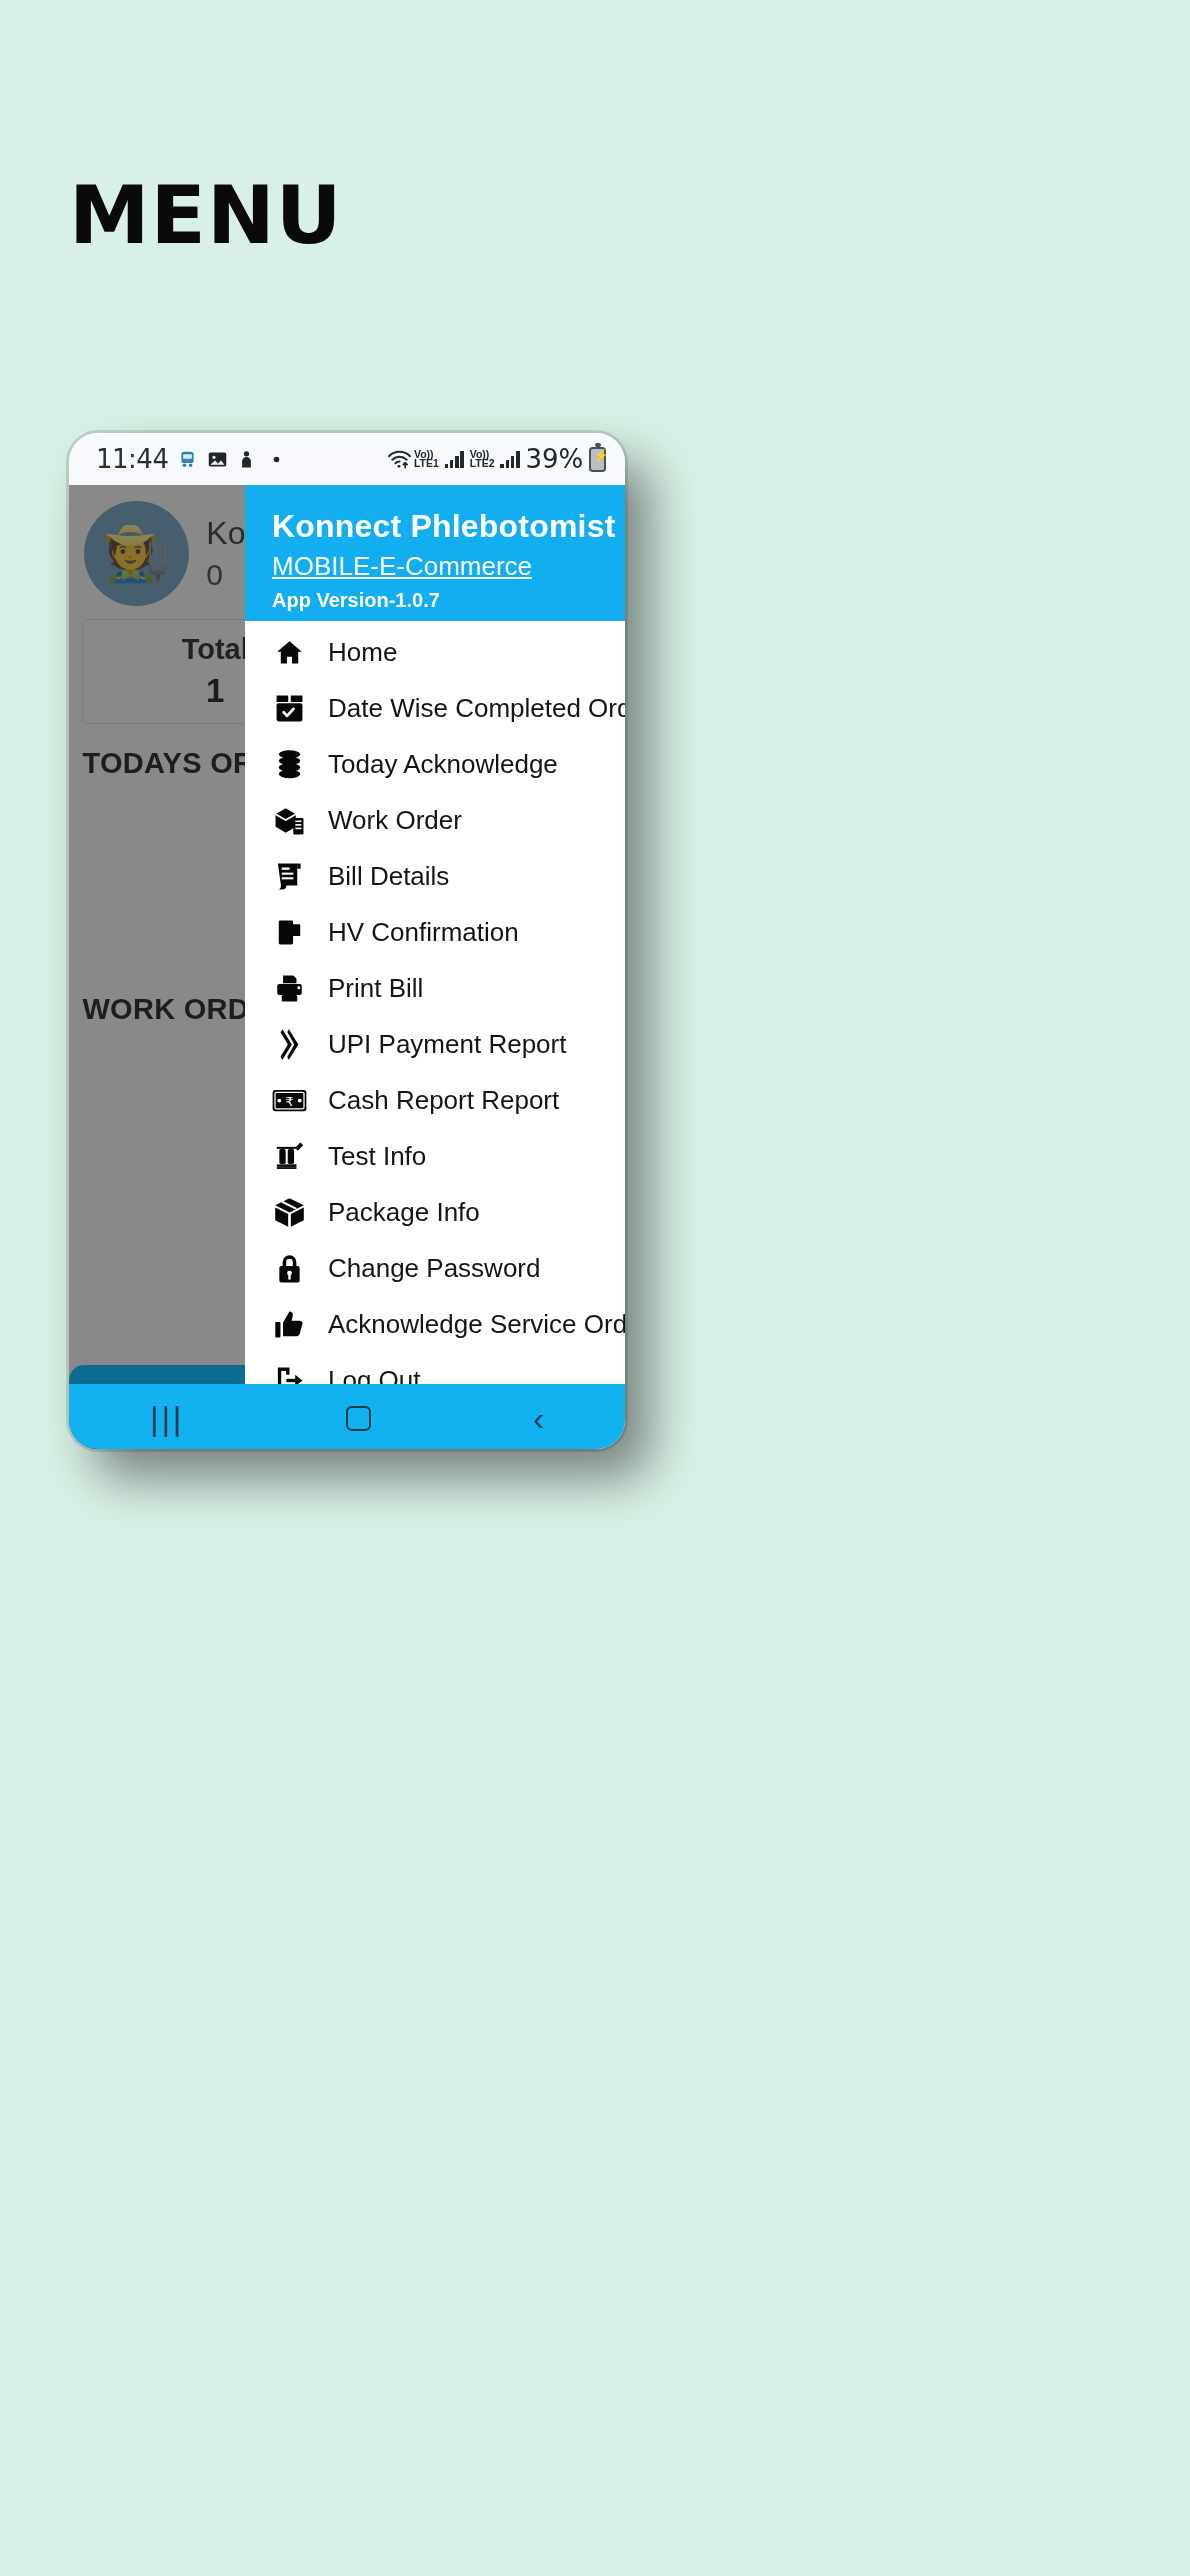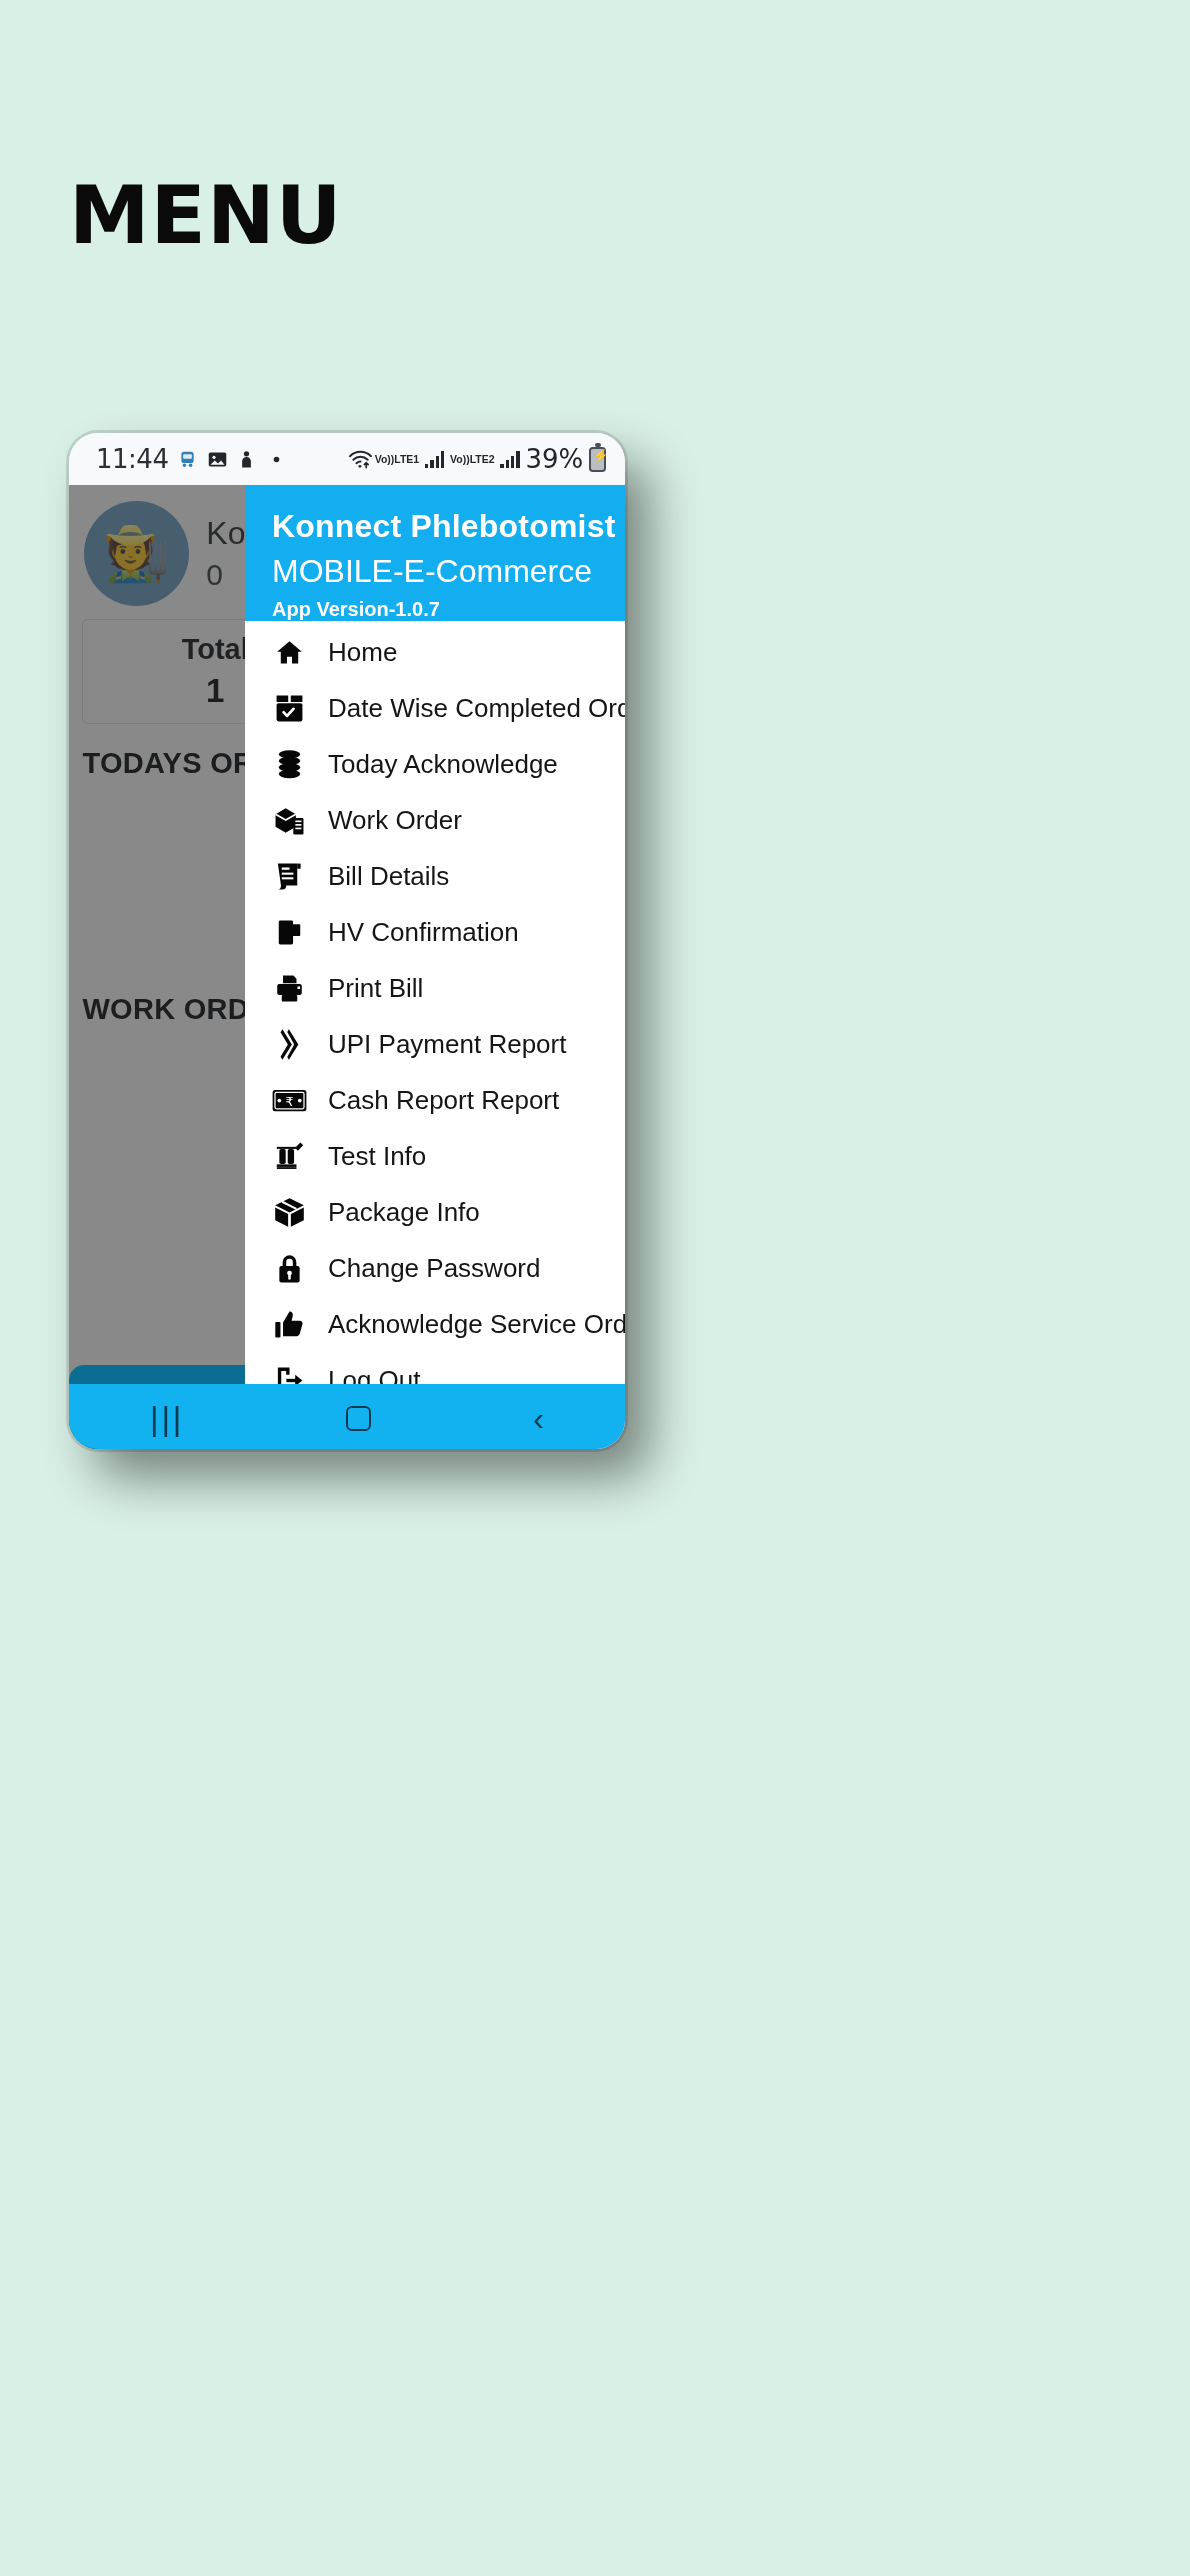--- a/index.html
+++ b/index.html
@@ -41,21 +41,21 @@
     background:#f7f9fc;
     display:flex;
     align-items:center;
     padding:0 19px 0 27px;
   }
   .sb-left{ display:flex; align-items:center; gap:8.6px; }
   .sb-time{ font-size:26px; color:#2b2f33; font-family:"DejaVu Sans", sans-serif; letter-spacing:-0.5px;}
   .sb-ico{ width:21px; height:21px; display:inline-block; position:relative; }
   .sb-spacer{ flex:1; }
   .sb-right{ display:flex; align-items:center; gap:5.8px; }
-  .volte{ display:flex; flex-direction:row; align-items:flex-start; line-height:.85; font-size:10.5px; font-weight:700; color:#23272b;}
+  .volte{ display:flex; flex-direction:column; align-items:flex-start; line-height:.85; font-size:10.5px; font-weight:700; color:#23272b;}
   .bars{ display:flex; align-items:flex-end; gap:1.9px; height:17px; }
   .bars i{ display:block; width:3.4px; background:#23272b; }
   .bars i:nth-child(1){height:3.8px}
   .bars i:nth-child(2){height:7.7px}
   .bars i:nth-child(3){height:11.5px}
   .bars i:nth-child(4){height:16.3px}
   .pct{ font-size:26px; color:#23272b; font-family:"DejaVu Sans", sans-serif; }
   .batt{
     width:17px;height:25px;border:2.9px solid #4a4f55;border-radius:3.8px;
     position:relative; background:#b9bec4;
@@ -128,21 +128,21 @@
     position:absolute; top:0; right:0; bottom:0;
     width:380px; background:#a21caf; z-index:5;
     display:flex; flex-direction:column;
   }
   .drawer-head{
     background:#12aeef; color:#fff;
     padding:21px 0 17px 27px;
     height:136px;
   }
   .dh-title{ font-size:32px; font-weight:700; letter-spacing:0.2px; line-height:1.3; }
-  .dh-sub{ font-size:32px; font-weight:400; line-height:1.45; }
+  .dh-sub{ font-size:26px; font-weight:400; line-height:1.45;text-decoration:underline; }
   .dh-ver{ font-size:20px; font-weight:700; line-height:1.5; }
 
   .menu{ flex:1; overflow:hidden; padding-top:3.8px; background:#fff; }
   .mi{
     display:flex; align-items:center; gap:21px;
     height:56px; padding-left:26px;
   }
   .mi-ico{
     width:36px; height:36px; flex:0 0 36px;
     display:flex; align-items:center; justify-content:center;

